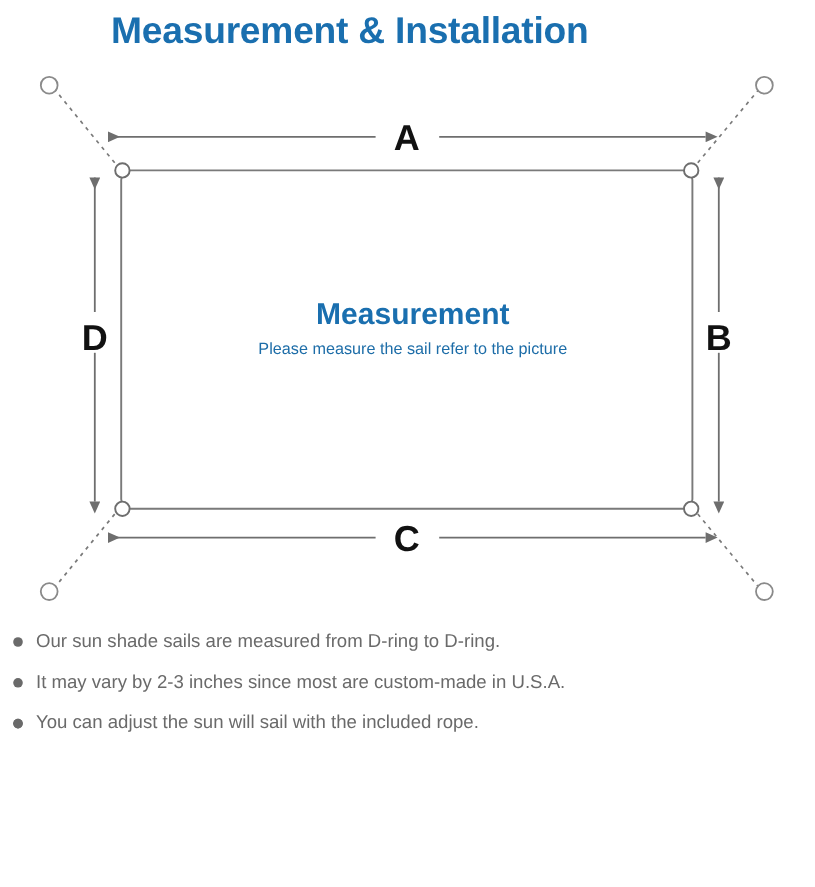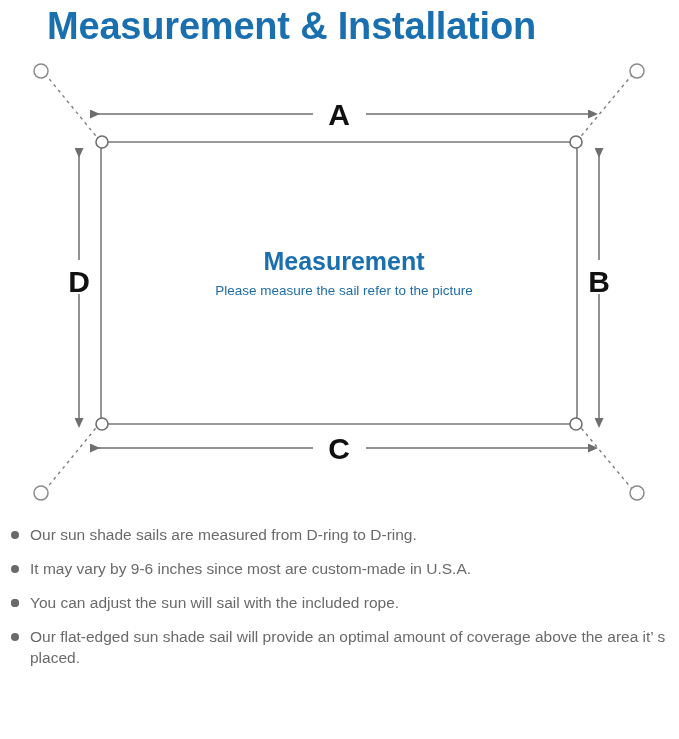--- a/index.html
+++ b/index.html
@@ -22,21 +22,21 @@
     background: #ffffff;
   }
 
   
   .title {
     position: absolute;
     left: 0;
     top: 6px;
     width: 583px;
     text-align: center;
-    font-size: 38px;
+    font-size: 31px;
     font-weight: bold;
     color: #1a6faf;
     letter-spacing: -0.2px;
     line-height: 40px;
   }
 
   
   .diagram {
     position: absolute;
     left: 0;
@@ -164,28 +164,24 @@
     </svg>
   </div>
 
   <div class="notes">
     <div class="note-item">
       <span class="dot"></span>
       <span>Our sun shade sails are measured from D-ring to D-ring.</span>
     </div>
     <div class="note-item">
       <span class="dot"></span>
-      <span>It may vary by 9-6 inches since most are custom-made in U.S.A.</span>
+      <span>It may vary by 2-3 inches since most are custom-made in U.S.A.</span>
     </div>
     <div class="note-item">
       <span class="dot"></span>
     </div>
     <div class="note-item">
       <span class="dot"></span>
       <span>You can adjust the sun will sail with the included rope.</span>
     </div>
-    <div class="note-item">
-      <span class="dot"></span>
-      <span>Our flat-edged sun shade sail will provide an optimal amount of coverage above the area it’ s placed.</span>
-    </div>
   </div>
 
 </div>
 
 </body></html>

